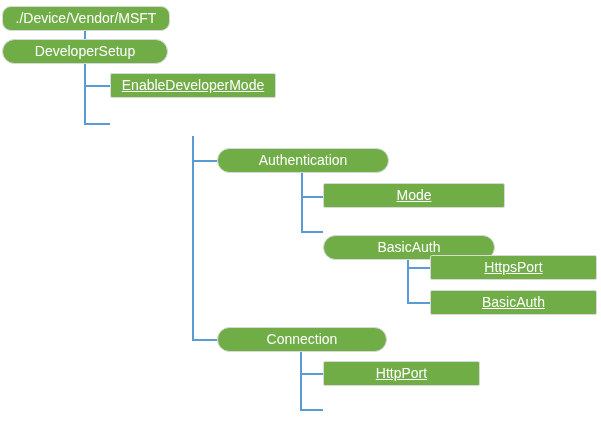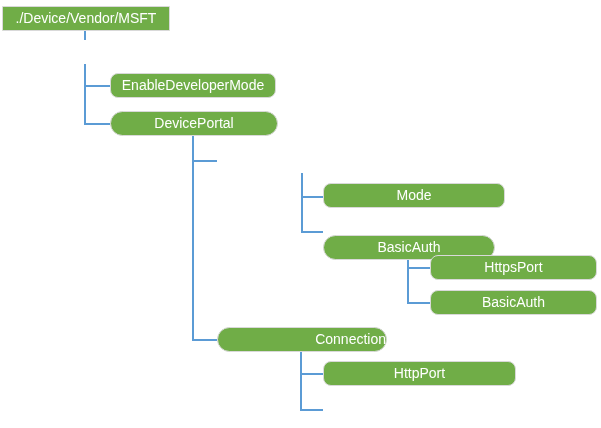--- a/index.html
+++ b/index.html
@@ -20,23 +20,23 @@
     height: 25px;
     box-sizing: border-box;
     background: var(--node-green, #70AD47);
     border: 1.5px solid var(--node-border, #D9D9D9);
     color: var(--text-white, #FFFFFF);
     font-size: 14px;
     line-height: 22px;
     text-align: center;
     white-space: nowrap;
   }
-  .node.rounded { border-radius: 1px; }
+  .node.rounded { border-radius: 9px; }
   .node.pill    { border-radius: 13px; }
-  .node.rect    { border-radius: 8px; }
+  .node.rect    { border-radius: 2px; text-decoration: underline; }
   .conn {
     position: absolute;
     background: var(--connector-blue, #5B9BD5);
   }
   .conn.v { width: 2px; }
   .conn.h { height: 2px; }
 </style>
 </head>
 <body>
 
@@ -53,22 +53,23 @@
   <div class="conn h" style="left:301px; top:196px; width:22px;"></div>
   <div class="conn h" style="left:301px; top:231px; width:22px;"></div>
   <div class="conn v" style="left:407px; top:245px; height:59px;"></div>
   <div class="conn h" style="left:407px; top:267px; width:23px;"></div>
   <div class="conn h" style="left:407px; top:302px; width:23px;"></div>
   <div class="conn v" style="left:300px; top:352px; height:59px;"></div>
   <div class="conn h" style="left:300px; top:373px; width:23px;"></div>
   <div class="conn h" style="left:300px; top:409px; width:23px;"></div>
 
   <div class="node rounded" style="left:2px;   top:6px;   width:168px;">./Device/Vendor/MSFT</div>
+  <div class="node pill" style="left:2px;   top:39px;  width:166px;">DeveloperSetup</div>
   <div class="node rect" style="left:110px; top:73px;  width:166px;">EnableDeveloperMode</div>
-  <div class="node pill" style="left:110px; top:111px; width:168px;">DevicePortal</div>
+  <div class="node pill" style="left:217px; top:148px; width:172px;">Authentication</div>
   <div class="node rect" style="left:323px; top:183px; width:182px;">Mode</div>
   <div class="node pill" style="left:323px; top:235px; width:172px;">BasicAuth</div>
   <div class="node rect" style="left:430px; top:255px; width:167px;">HttpsPort</div>
   <div class="node rect" style="left:430px; top:290px; width:167px;">BasicAuth</div>
-  <div class="node pill" style="left:217px; top:327px; width:170px;text-align:right;">Connection</div>
-  <div class="node rect" style="left:323px; top:361px; width:193px;">HttpPort</div>
+  <div class="node pill" style="left:217px; top:327px; width:170px;">Connection</div>
+  <div class="node rect" style="left:323px; top:361px; width:157px;">HttpPort</div>
 
 </div>
 
 </body></html>

